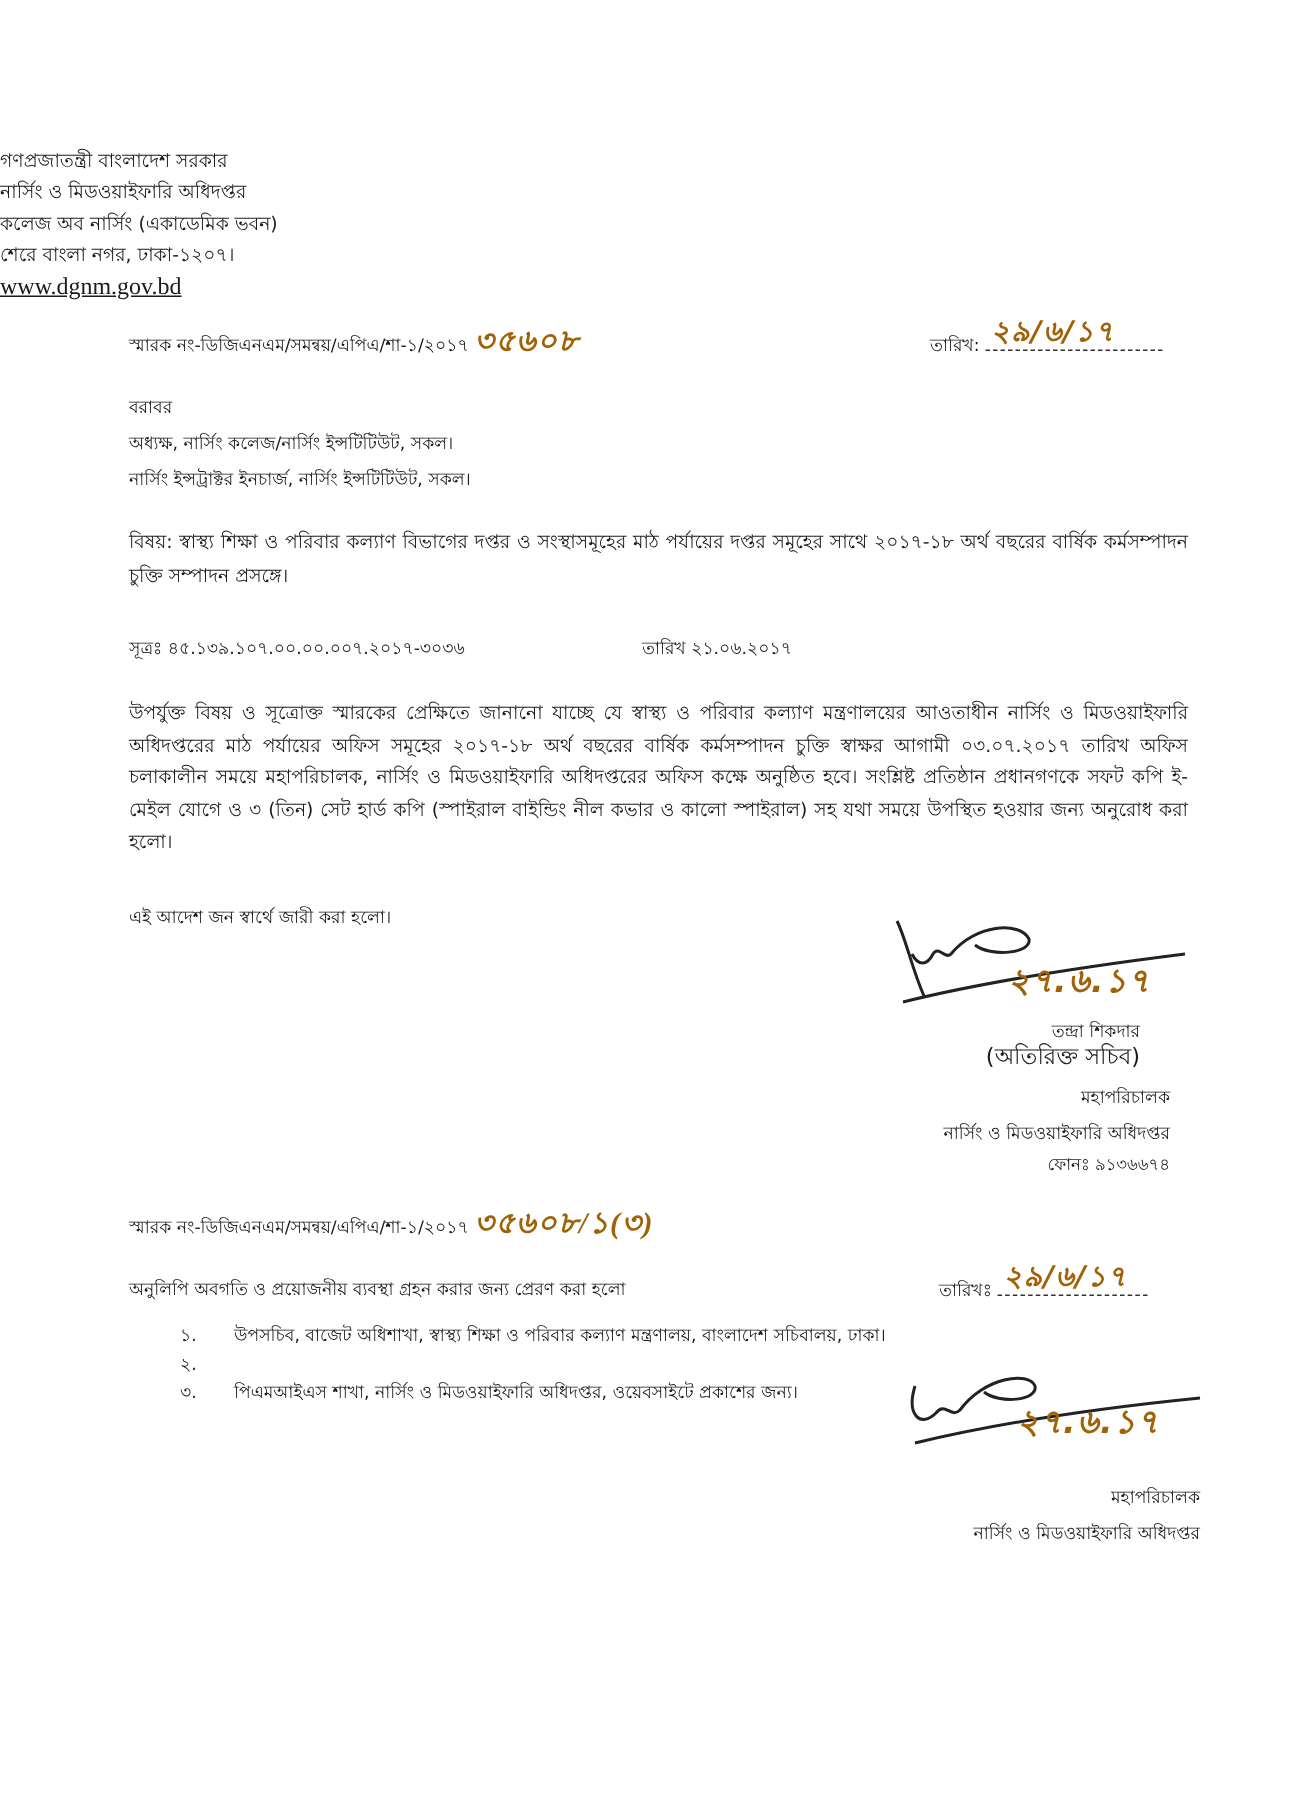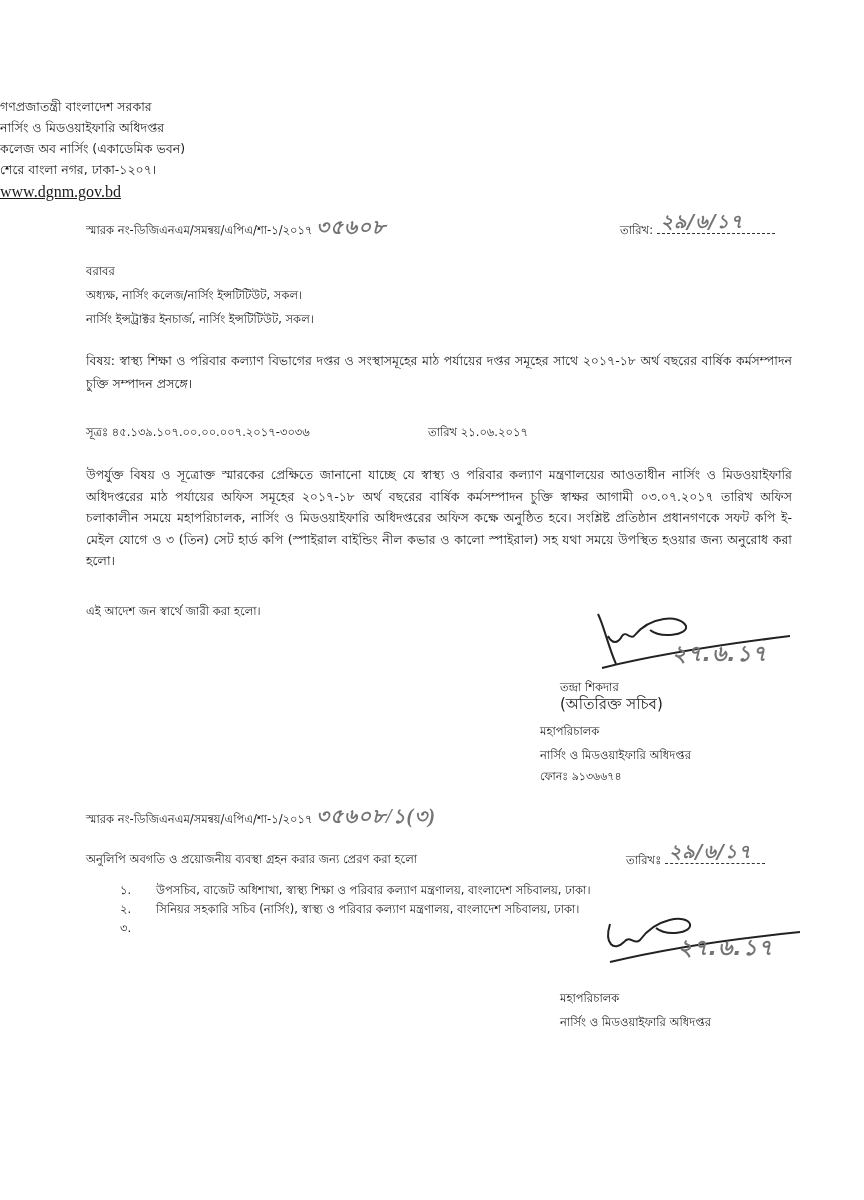--- a/index.html
+++ b/index.html
@@ -4,30 +4,30 @@
 <style>
   html, body { margin: 0; padding: 0; background: #ffffff; }
   body { width: 864px; height: 1200px; position: relative; overflow: hidden;
          font-family: "DejaVu Sans", sans-serif; color: #1a1a1a; }
   .abs { position: absolute; }
   .c { }
   .t12 { font-size: 11.5px; line-height: 16px; }
   .header { left: 0; width: 800px; top: 96px; }
   .header div { font-size: 12.5px; line-height: 21px; }
   .url { font-family: "Liberation Serif", serif; font-size: 16px !important; text-decoration: underline; margin-top: 1px; }
-  .hand { font-family: "DejaVu Sans", sans-serif; font-style: italic; color: #737373; font-weight: bold; letter-spacing: 1px; }
+  .hand { font-family: "DejaVu Sans", sans-serif; font-style: italic; color: #a16207; font-weight: bold; letter-spacing: 1px; }
   .dash { display: inline-block; border-bottom: 1px dashed #333; width: 118px; height: 10px; vertical-align: baseline; position: relative; }
   .dash .hw { position: absolute; left: 4px; bottom: 4px; font-size: 19px; white-space: nowrap; }
   .para { left: 86px; width: 706px; text-align: justify; font-size: 12.5px; line-height: 21.5px; }
   .email { font-family: "Liberation Serif", serif; font-size: 16px; text-decoration: underline; }
   .sigsvg { position: absolute; }
   ol.copies { list-style: none; margin: 0; padding: 0; }
   ol.copies li { display: flex; font-size: 11.5px; line-height: 19px; }
   ol.copies li .n { width: 36px; }
-  .sigblock div { text-align: left; }
+  .sigblock div { text-align: right; }
 </style>
 </head>
 <body>
 
 <div class="abs header c">
   <div>গণপ্রজাতন্ত্রী বাংলাদেশ সরকার</div>
   <div>নার্সিং ও মিডওয়াইফারি অধিদপ্তর</div>
   <div>কলেজ অব নার্সিং (একাডেমিক ভবন)</div>
   <div>শেরে বাংলা নগর, ঢাকা-১২০৭।</div>
   <div class="url">www.dgnm.gov.bd</div>
@@ -99,24 +99,24 @@
   </span>
 </div>
 
 <ol class="abs copies" style="left:120px; top:881px; width:600px;">
   <li>
       <span class="n">১.</span>
       <span>উপসচিব, বাজেট অধিশাখা, স্বাস্থ্য শিক্ষা ও পরিবার কল্যাণ মন্ত্রণালয়, বাংলাদেশ সচিবালয়, ঢাকা।</span>
     </li>
   <li>
       <span class="n">২.</span>
-      <span>সিনিয়র সহকারি সচিব (নার্সিং), স্বাস্থ্য ও পরিবার কল্যাণ মন্ত্রণালয়, বাংলাদেশ সচিবালয়, ঢাকা।</span>
     </li>
   <li>
       <span class="n">৩.</span>
+      <span>পিএমআইএস শাখা, নার্সিং ও মিডওয়াইফারি অধিদপ্তর, ওয়েবসাইটে প্রকাশের জন্য।</span>
     </li>
 </ol>
 
 <svg class="sigsvg" style="left:600px; top:904px;" width="230" height="70" viewBox="0 0 230 70">
   <path d="M10 58 C 60 46, 120 36, 200 28" stroke="#222" stroke-width="2" fill="none"></path>
   <path d="M10 20 C 4 40, 14 48, 24 38 C 30 30, 34 42, 40 36 C 56 14, 86 10, 90 20 C 92 30, 66 32, 56 24" stroke="#222" stroke-width="2" fill="none"></path>
 </svg>
 <div class="abs hand" style="left:678px; top:930px; font-size:22px;">২৭.৬.১৭</div>
 
 <div class="abs sigblock" style="left:560px; top:986px; width:240px;">

